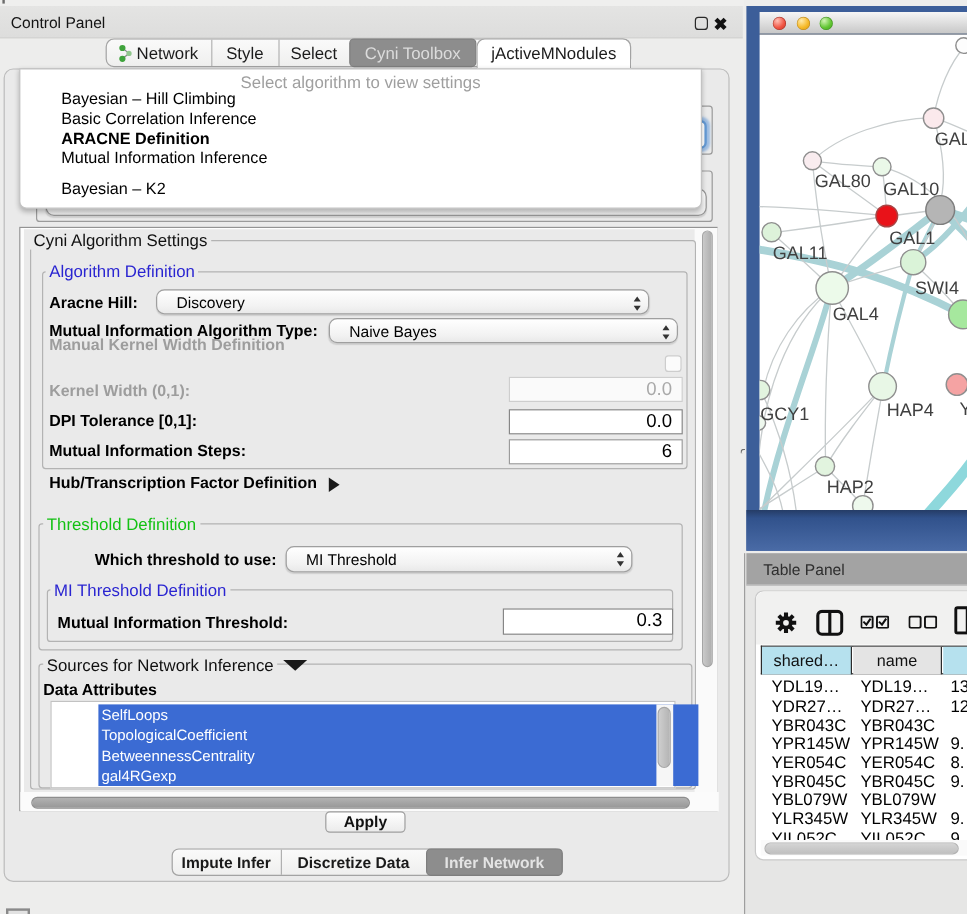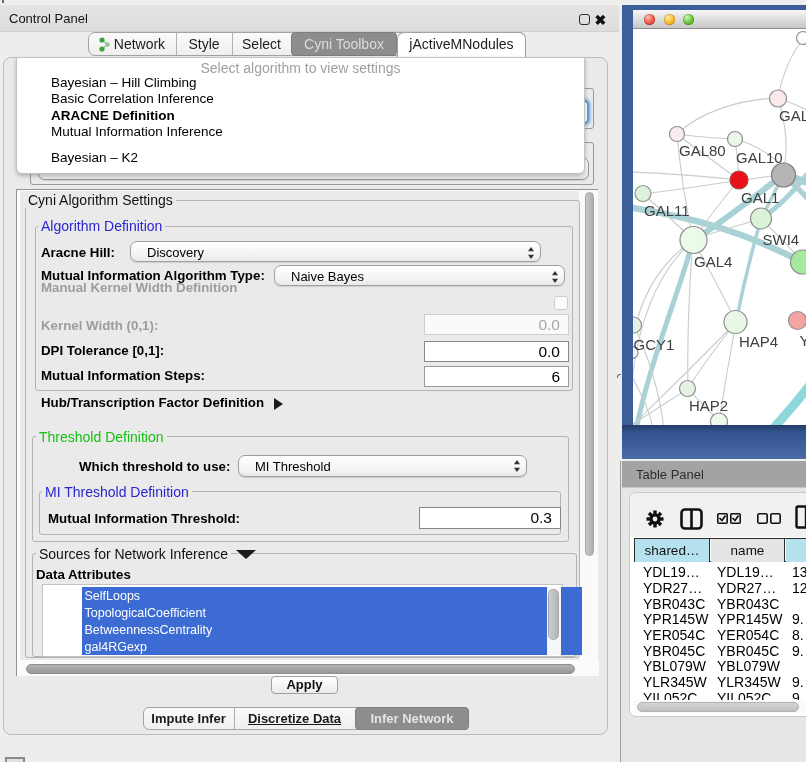--- a/index.html
+++ b/index.html
@@ -107,21 +107,21 @@
 </div>
 <div class="a" style="left:546.5px;top:587px;width:14px;height:68px;background:#f6f6f6;"></div>
 <div class="a" style="left:548px;top:589px;width:11px;height:51px;background:linear-gradient(90deg,#cecece,#b4b4b4);border:1px solid #a6a6a6;border-radius:5.5px;"></div>
 
 <div class="a" style="left:271px;top:676px;width:67px;height:18px;background:linear-gradient(180deg,#ffffff,#ebebeb);border:1px solid #9f9f9f;border-radius:4px;text-align:center;font-size:13px;font-weight:600;color:#111;line-height:16px;">Apply</div>
 
 <div class="a" style="left:143px;top:707px;width:326px;height:23px;background:linear-gradient(180deg,#fafafa,#efefee);border:1px solid #a3a3a3;border-radius:6px;"></div>
 <div class="a" style="left:234px;top:708px;width:1px;height:21px;background:#b0b0b0;"></div>
 <div class="a" style="left:355px;top:707px;width:114px;height:23px;background:#8d8d8d;border:1px solid #7e7e7e;border-radius:4px;"></div>
 <div class="a" style="left:143px;top:707px;width:91px;height:23px;text-align:center;font-size:13px;font-weight:600;color:#1a1a1a;line-height:23px;">Impute Infer</div>
-<div class="a" style="left:234px;top:707px;width:121px;height:23px;text-align:center;font-size:13px;font-weight:600;color:#1a1a1a;line-height:23px;text-decoration:underline;">Discretize Data</div>
+<div class="a" style="left:234px;top:707px;width:121px;height:23px;text-align:center;font-size:13px;font-weight:600;color:#1a1a1a;line-height:23px;">Discretize Data</div>
 <div class="a" style="left:355px;top:707px;width:114px;height:23px;text-align:center;font-size:13px;font-weight:600;color:#e4e4e4;line-height:23px;">Infer Network</div>
 
 <div class="a" style="left:88px;top:32px;width:438px;height:24px;background:linear-gradient(180deg,#fafafa,#efefee);border:1px solid #a3a3a3;border-radius:7px;"></div>
 <div class="a" style="left:176px;top:33px;width:1px;height:22px;background:#b3b3b3;"></div>
 <div class="a" style="left:232px;top:33px;width:1px;height:22px;background:#b3b3b3;"></div>
 <div class="a" style="left:397px;top:32px;width:129px;height:25px;background:#ffffff;border:1px solid #a3a3a3;border-bottom:none;border-radius:7px 7px 0 0;"></div>
 <div class="a" style="left:291px;top:32px;width:106px;height:24px;background:#8d8d8d;border:1px solid #7e7e7e;border-radius:4px;"></div>
 <div class="a" style="left:88px;top:32px;width:88px;height:24px;line-height:24px;font-size:14px;color:#1c1c1c;text-align:center;">
   <svg style="vertical-align:-3px;" width="11" height="16" viewBox="0 0 11 16">
       <path d="M3 4 L8.5 8.5 L3 13" stroke="#888" stroke-width="1" fill="none"></path>

